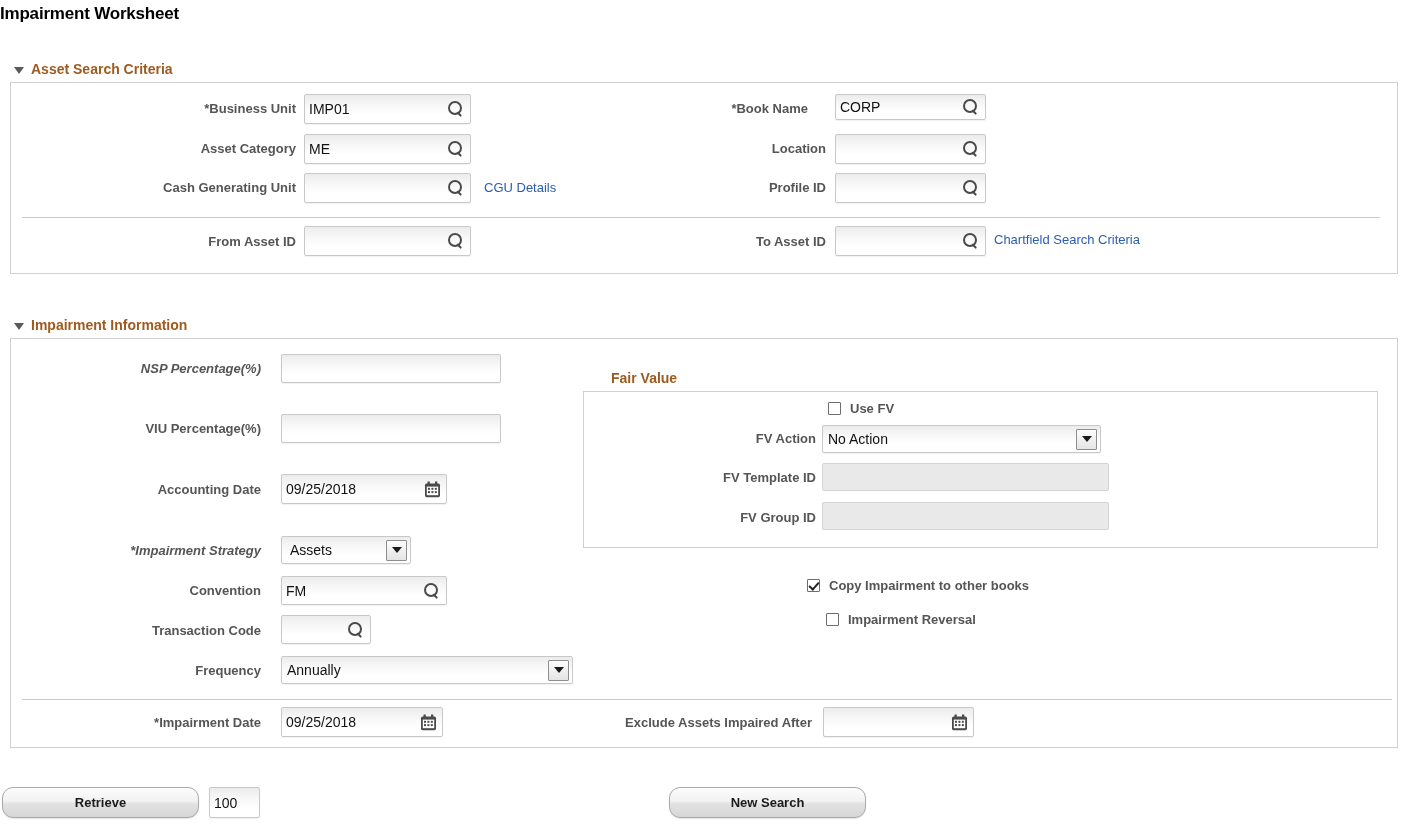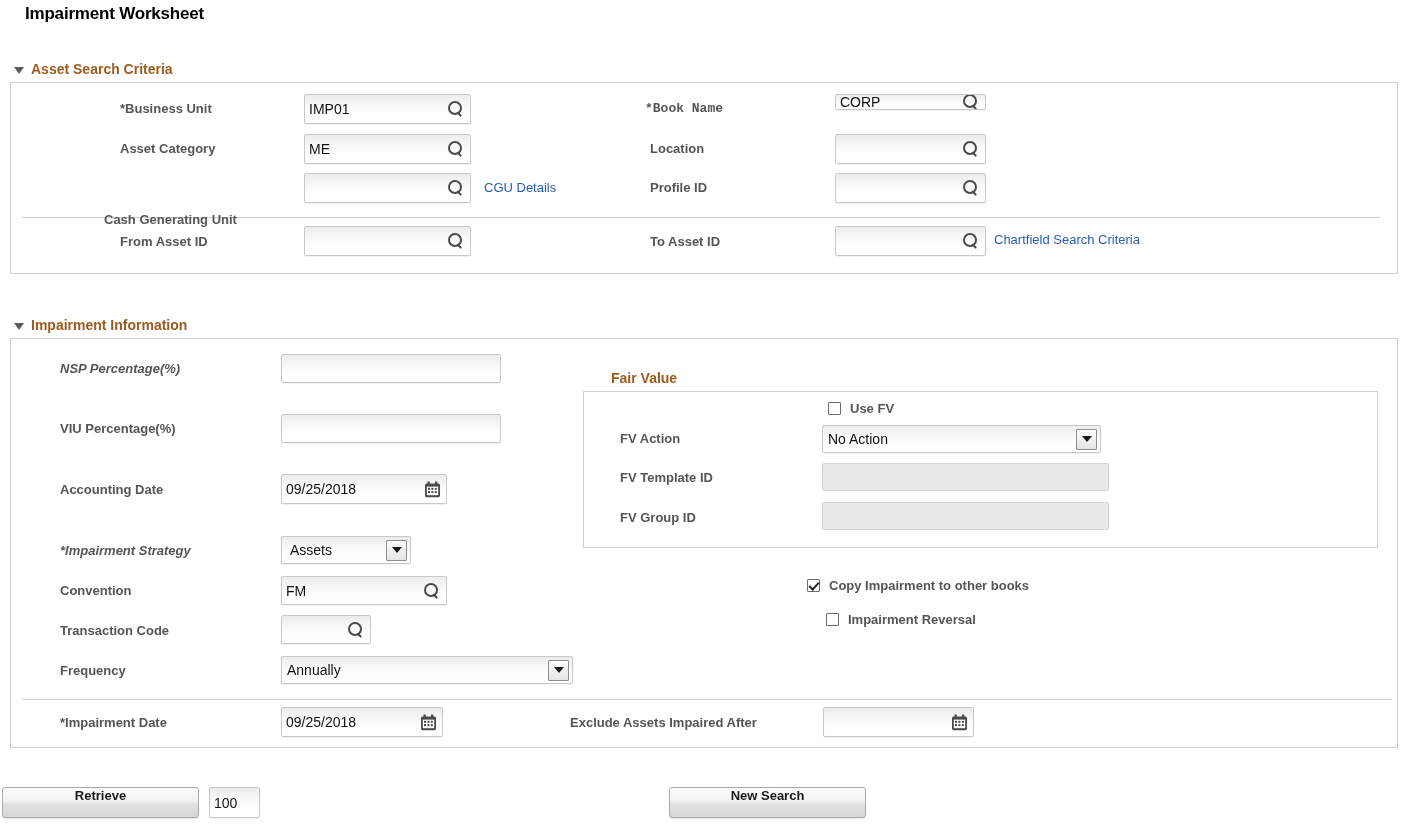--- a/index.html
+++ b/index.html
@@ -11,21 +11,21 @@
     font-family: "Liberation Sans", sans-serif;
     font-size: 13px;
     color: #333333;
     overflow: hidden;
   }
   .page { position: relative; width: 1405px; height: 825px; }
 
   
   .page-title {
     position: absolute;
-    left: 25px; top: 4px;
+    left: 0; top: 4px;
     font-size: 17px;
     font-weight: bold;
     color: #000000;
     letter-spacing: -0.2px;
   }
 
   
   .group-header {
     position: absolute;
     display: flex;
@@ -57,20 +57,21 @@
     height: 1px;
     background: #cccccc;
   }
 
   
   .lbl {
     position: absolute;
     font-size: 13px;
     font-weight: bold;
     color: #555555;
+    text-align: right;
     white-space: nowrap;
     line-height: 16px;
   }
 
   
   .fld {
     position: absolute;
     border: 1px solid #c8c8c8;
     border-radius: 2px;
     background: linear-gradient(to bottom, #ececec 0%, #f7f7f7 36%, #ffffff 70%, #ffffff 100%);
@@ -210,24 +211,24 @@
     font-size: 14px;
     font-weight: bold;
     color: #9E5B1F;
     white-space: nowrap;
   }
 
   
   .btn {
     position: absolute;
     border: 1px solid #a9a9a9;
-    border-radius: 3px;
+    border-radius: 11px;
     background: linear-gradient(to bottom, #fcfcfc 0%, #f2f2f2 45%, #e2e2e2 55%, #d6d6d6 100%);
     box-shadow: 0 1px 1px rgba(0,0,0,0.10);
-    display: flex; justify-content: center;
+    display: flex; align-items: center; justify-content: center;
     font-size: 13px;
     font-weight: bold;
     color: #1a1a1a;
     cursor: pointer;
     user-select: none;
   }
 </style>
 </head>
 <body>
 
@@ -249,35 +250,35 @@
     <span class="val">IMP01</span>
     <span class="mag"></span>
   </div>
 
   <div class="lbl" style="left:120px; top:141px; width:176px;">Asset Category</div>
   <div class="fld" style="left:304px; top:134px; width:167px; height:30px;">
     <span class="val">ME</span>
     <span class="mag"></span>
   </div>
 
-  <div class="lbl" style="left:104px; top:180px; width:192px;margin-top:32px;">Cash Generating Unit</div>
+  <div class="lbl" style="left:104px; top:180px; width:192px;">Cash Generating Unit</div>
   <div class="fld" style="left:304px; top:173px; width:167px; height:30px;">
     <span class="val"></span>
     <span class="mag"></span>
   </div>
   <a class="lnk" style="left:484px; top:180px;">CGU Details</a>
 
   <div class="lbl" style="left:120px; top:234px; width:176px;">From Asset ID</div>
   <div class="fld" style="left:304px; top:226px; width:167px; height:30px;">
     <span class="val"></span>
     <span class="mag"></span>
   </div>
 
-  <div class="lbl" style="left:645px; top:101px; width:176px;font-family:Liberation Mono, monospace;">*Book Name</div>
-  <div class="fld" style="left:835px; top:94px; width:151px; height:16px;">
+  <div class="lbl" style="left:632px; top:101px; width:176px;">*Book Name</div>
+  <div class="fld" style="left:835px; top:94px; width:151px; height:26px;">
     <span class="val">CORP</span>
     <span class="mag"></span>
   </div>
 
   <div class="lbl" style="left:650px; top:141px; width:176px;">Location</div>
   <div class="fld" style="left:835px; top:134px; width:151px; height:30px;">
     <span class="val"></span>
     <span class="mag"></span>
   </div>
 

